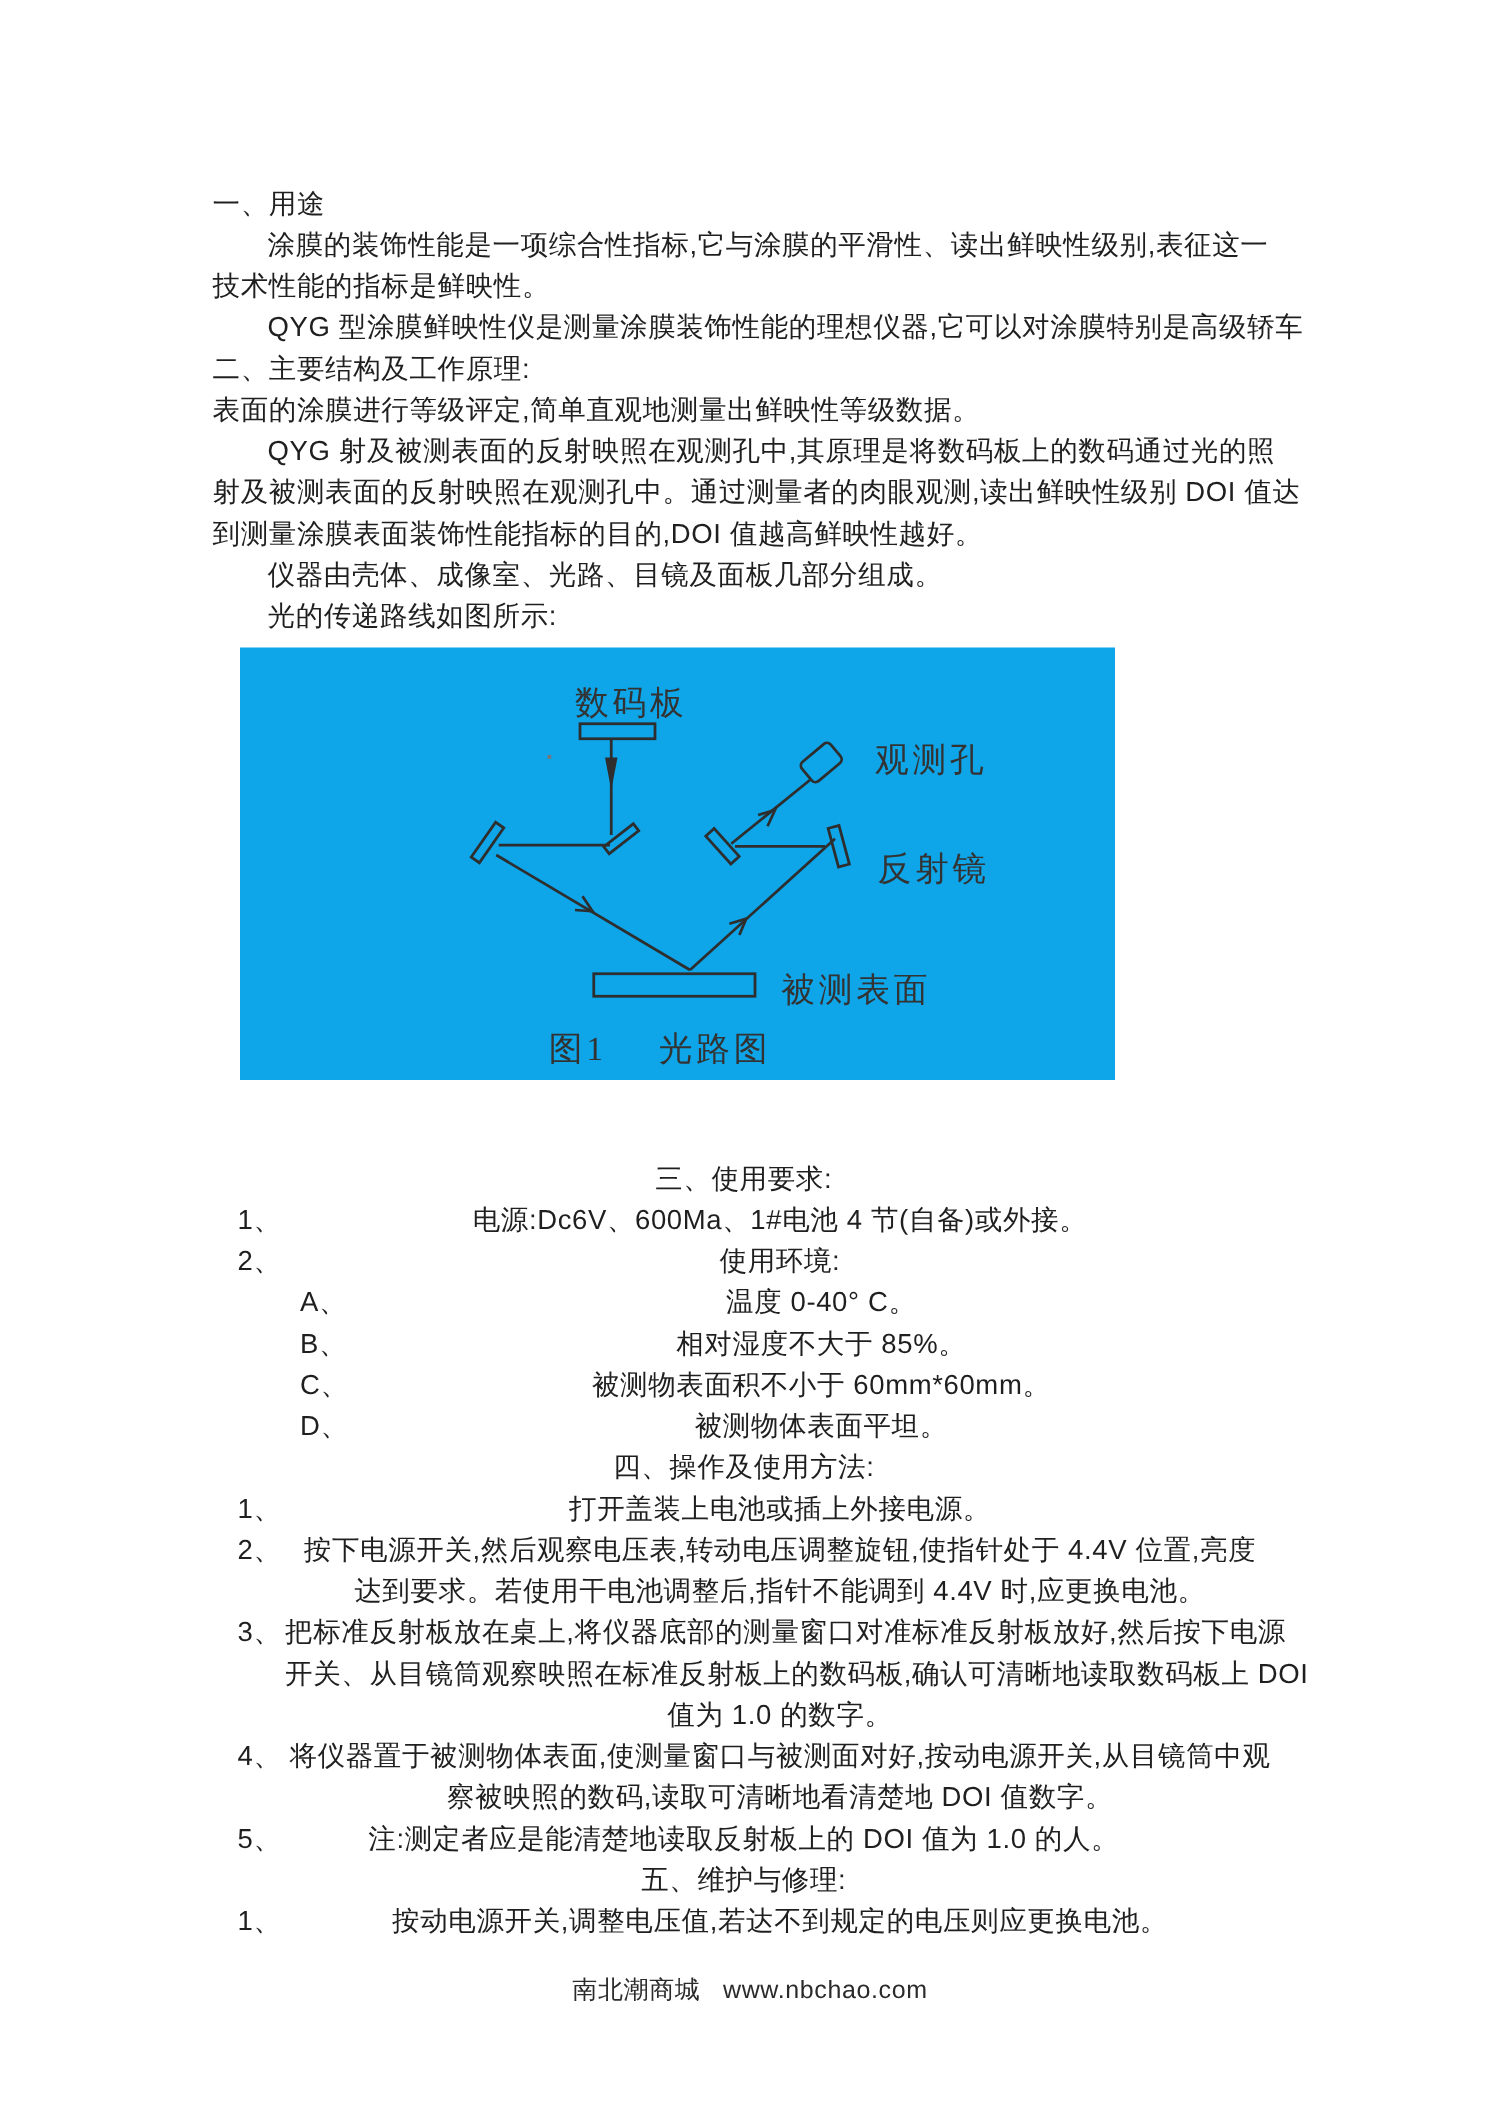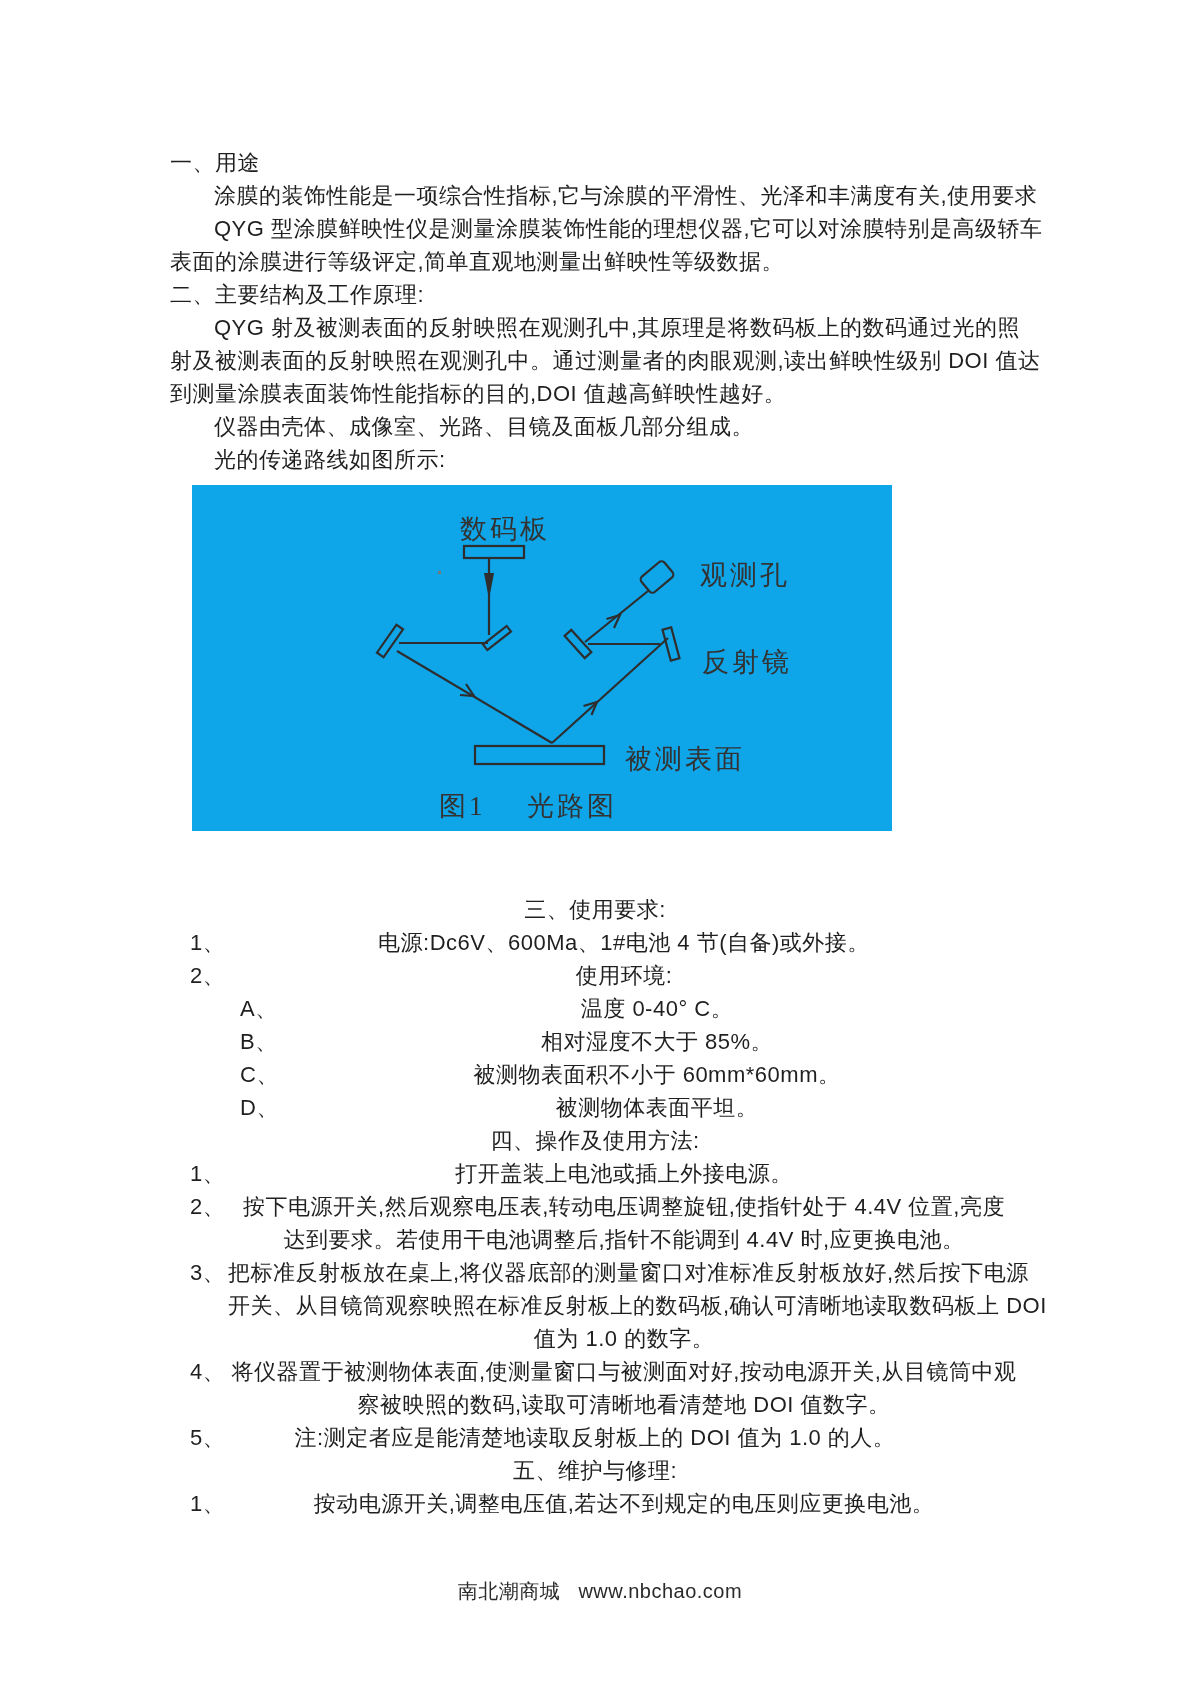--- a/index.html
+++ b/index.html
@@ -47,24 +47,25 @@
   }
   .footer .url{margin-left:12px;}
 </style>
 </head>
 <body>
 
 <div class="doc">
 
   <div id="block-before">
       <div class="line heading"><span>一、用途</span></div>
-      <div class="line para-first"><span>涂膜的装饰性能是一项综合性指标,它与涂膜的平滑性、光泽和丰满度有关,使用要求</span></div>
+      <div class="line para-first"><span>涂膜的装饰性能是一项综合性指标,它与涂膜的平滑性、读出鲜映性级别,表征这一</span></div>
+      <div class="line para"><span>技术性能的指标是鲜映性。</span></div>
       <div class="line para-first"><span>QYG 型涂膜鲜映性仪是测量涂膜装饰性能的理想仪器,它可以对涂膜特别是高级轿车</span></div>
+      <div class="line heading"><span>二、主要结构及工作原理:</span></div>
       <div class="line para"><span>表面的涂膜进行等级评定,简单直观地测量出鲜映性等级数据。</span></div>
-      <div class="line heading"><span>二、主要结构及工作原理:</span></div>
       <div class="line para-first"><span>QYG 射及被测表面的反射映照在观测孔中,其原理是将数码板上的数码通过光的照</span></div>
       <div class="line para"><span>射及被测表面的反射映照在观测孔中。通过测量者的肉眼观测,读出鲜映性级别 DOI 值达</span></div>
       <div class="line para"><span>到测量涂膜表面装饰性能指标的目的,DOI 值越高鲜映性越好。</span></div>
       <div class="line para-first"><span>仪器由壳体、成像室、光路、目镜及面板几部分组成。</span></div>
       <div class="line para-first"><span>光的传递路线如图所示:</span></div>
     </div>
 
   <div class="figure">
     <svg width="700" height="346" viewBox="0 0 700 346">
       <g stroke="#2e2e2e" stroke-width="2.2" fill="none">

